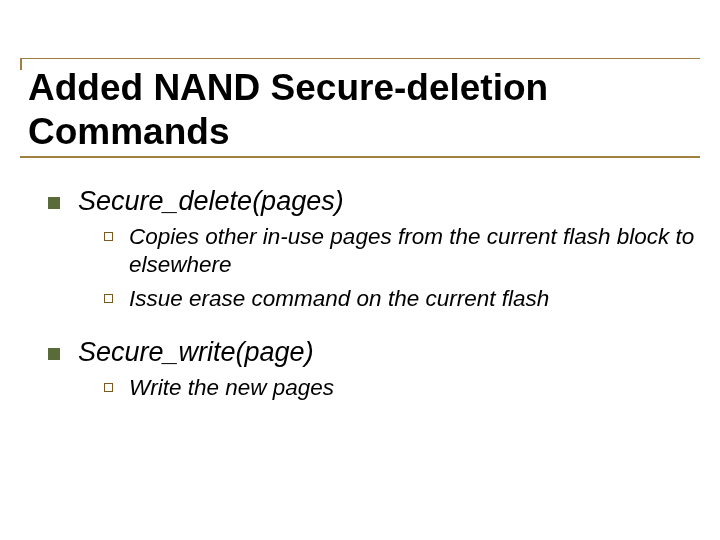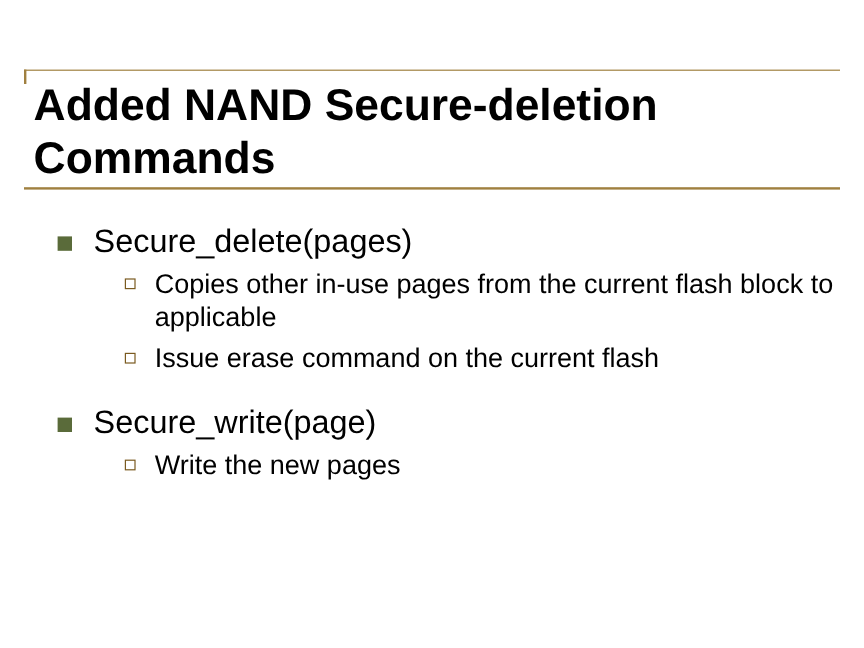--- a/index.html
+++ b/index.html
@@ -50,20 +50,21 @@
     width: 670px;
     font-weight: bold;
     font-size: 37px;
     line-height: 1.18;
   }
   .body {
     position: absolute;
     left: 28px;
     top: 130px;
     width: 670px;
+    font-style: italic;
   }
   .lvl1 {
     display: flex;
     align-items: flex-start;
     margin: 12px 0 4px 20px;
     font-size: 27px;
   }
   .lvl1 .bullet {
     width: 12px;
     height: 12px;
@@ -117,21 +118,21 @@
 
   <div class="body">
 
     <div class="lvl1">
       <span class="bullet"></span>
       <span class="txt">Secure_delete(pages)</span>
     </div>
 
     <div class="lvl2">
       <span class="bullet"></span>
-      <span class="txt">Copies other in-use pages from the current flash block to applicable</span>
+      <span class="txt">Copies other in-use pages from the current flash block to elsewhere</span>
     </div>
     <div class="lvl2">
       <span class="bullet"></span>
       <span class="txt">Issue erase command on the current flash</span>
     </div>
 
     <div class="gap"></div>
 
     <div class="lvl1">
       <span class="bullet"></span>

